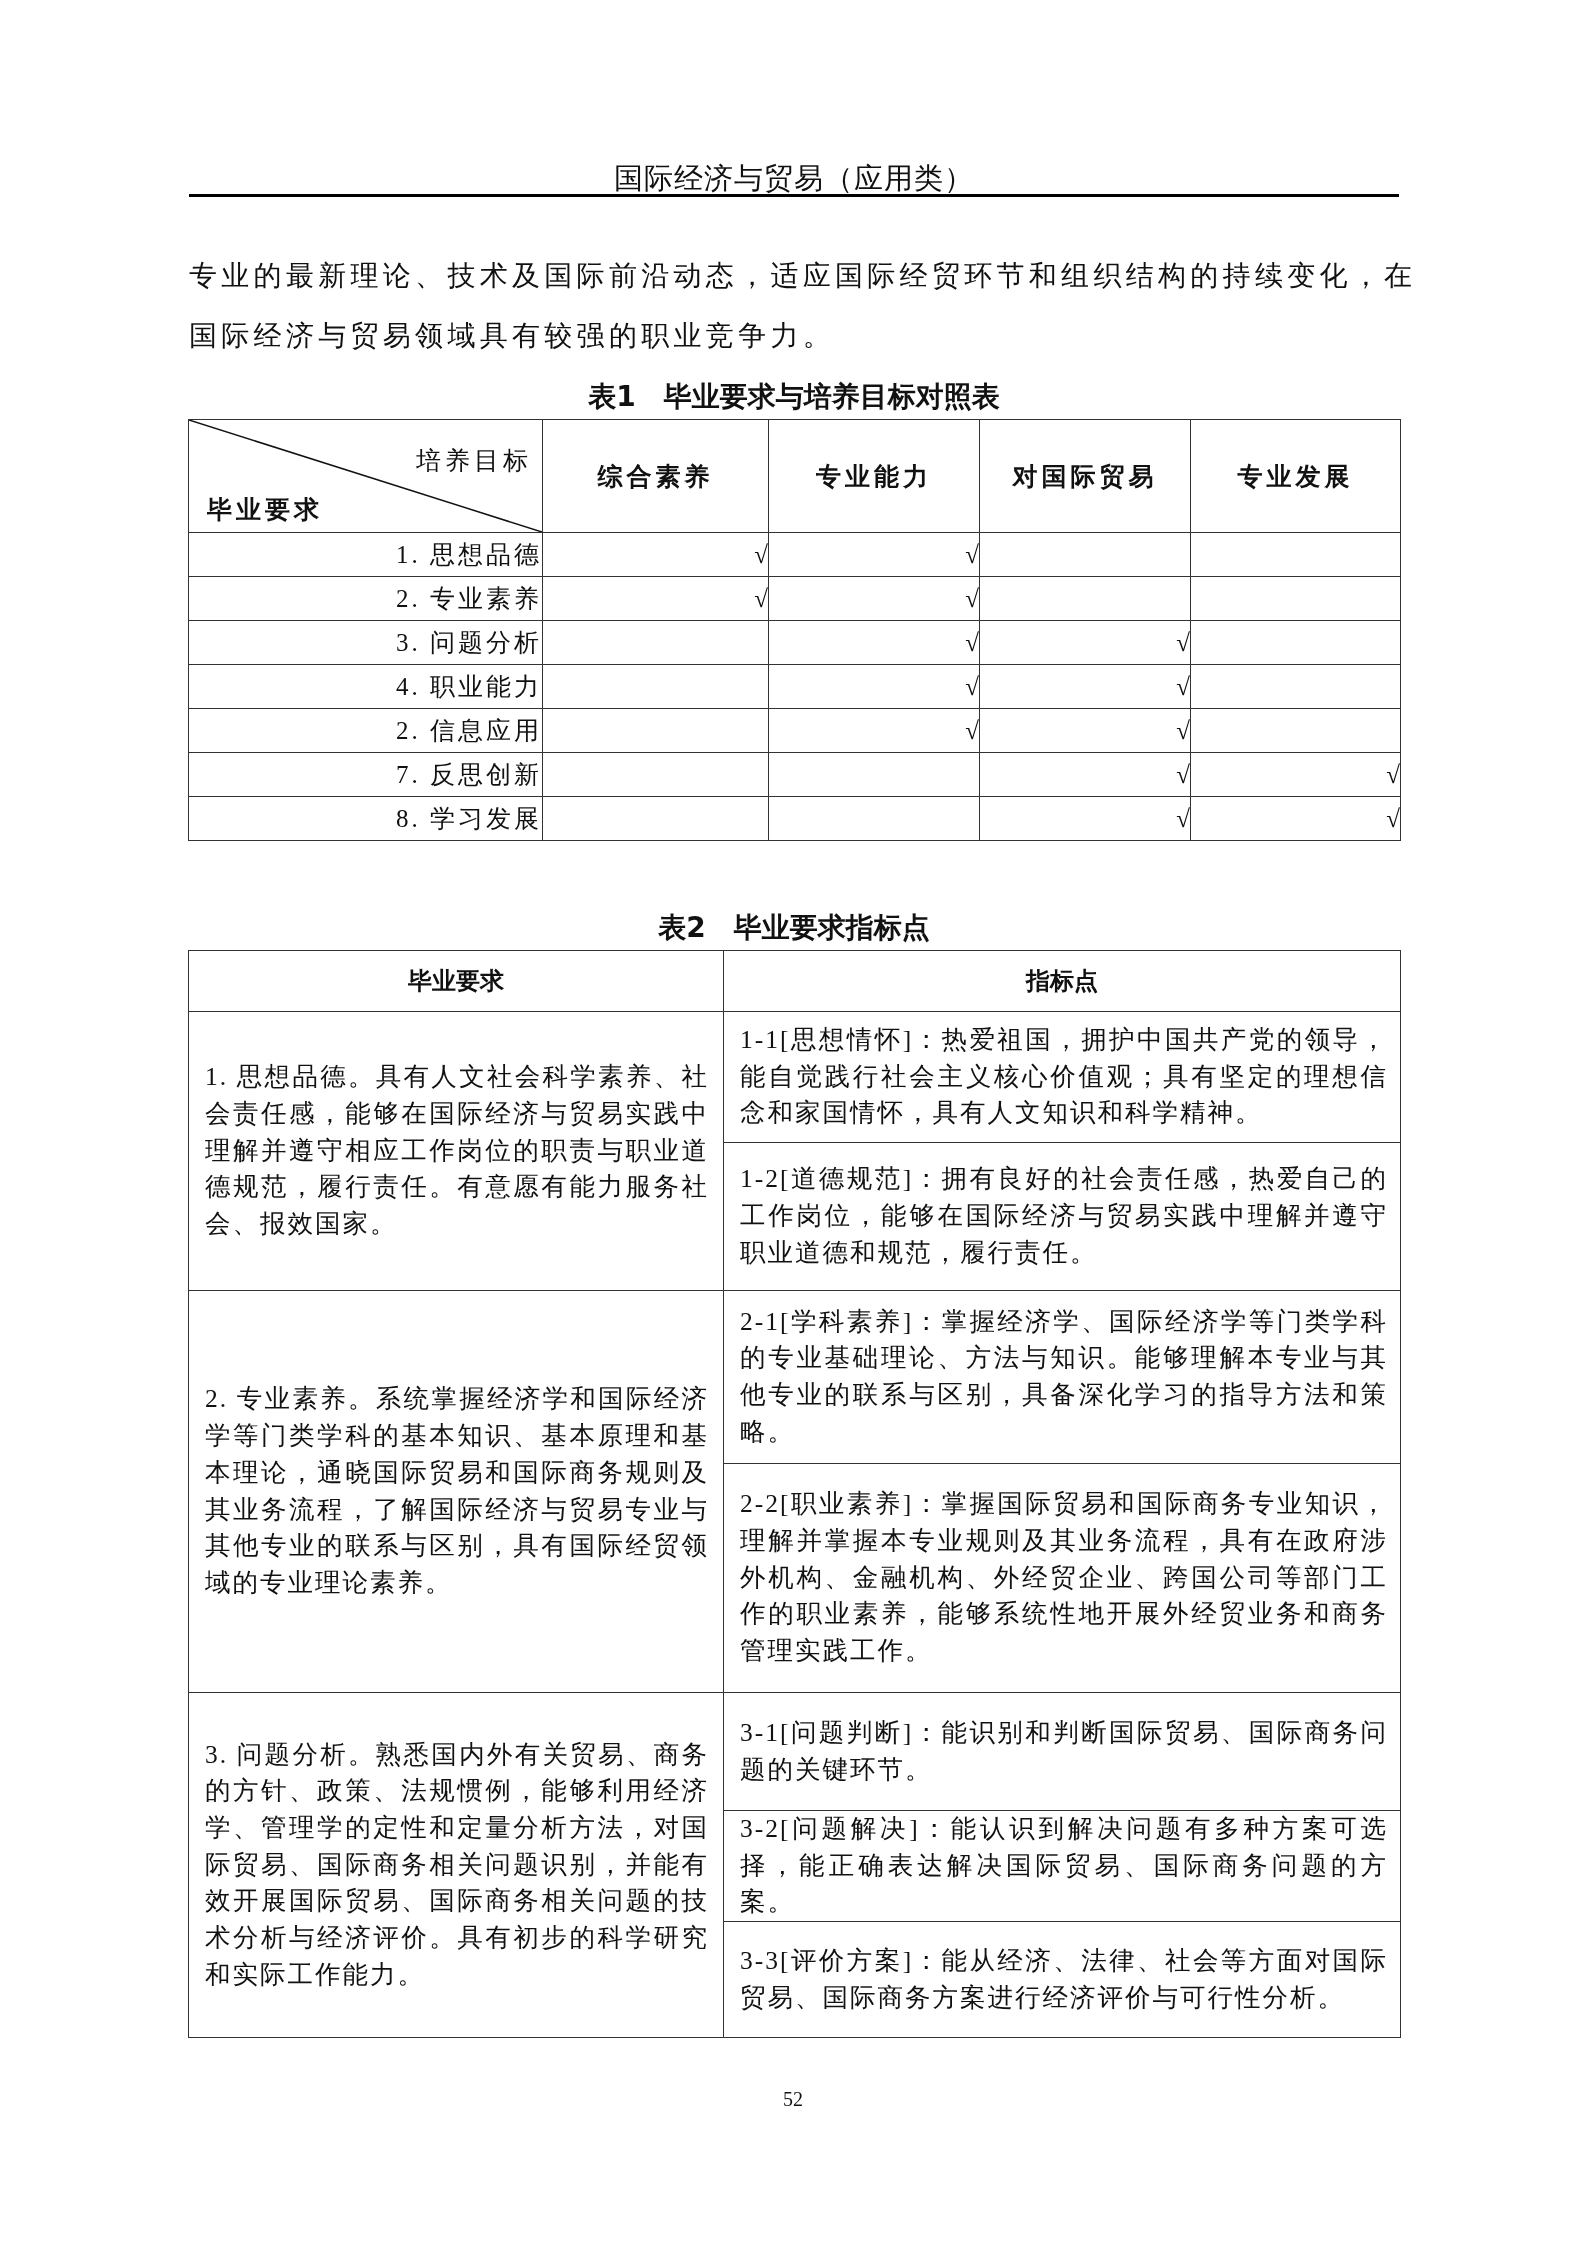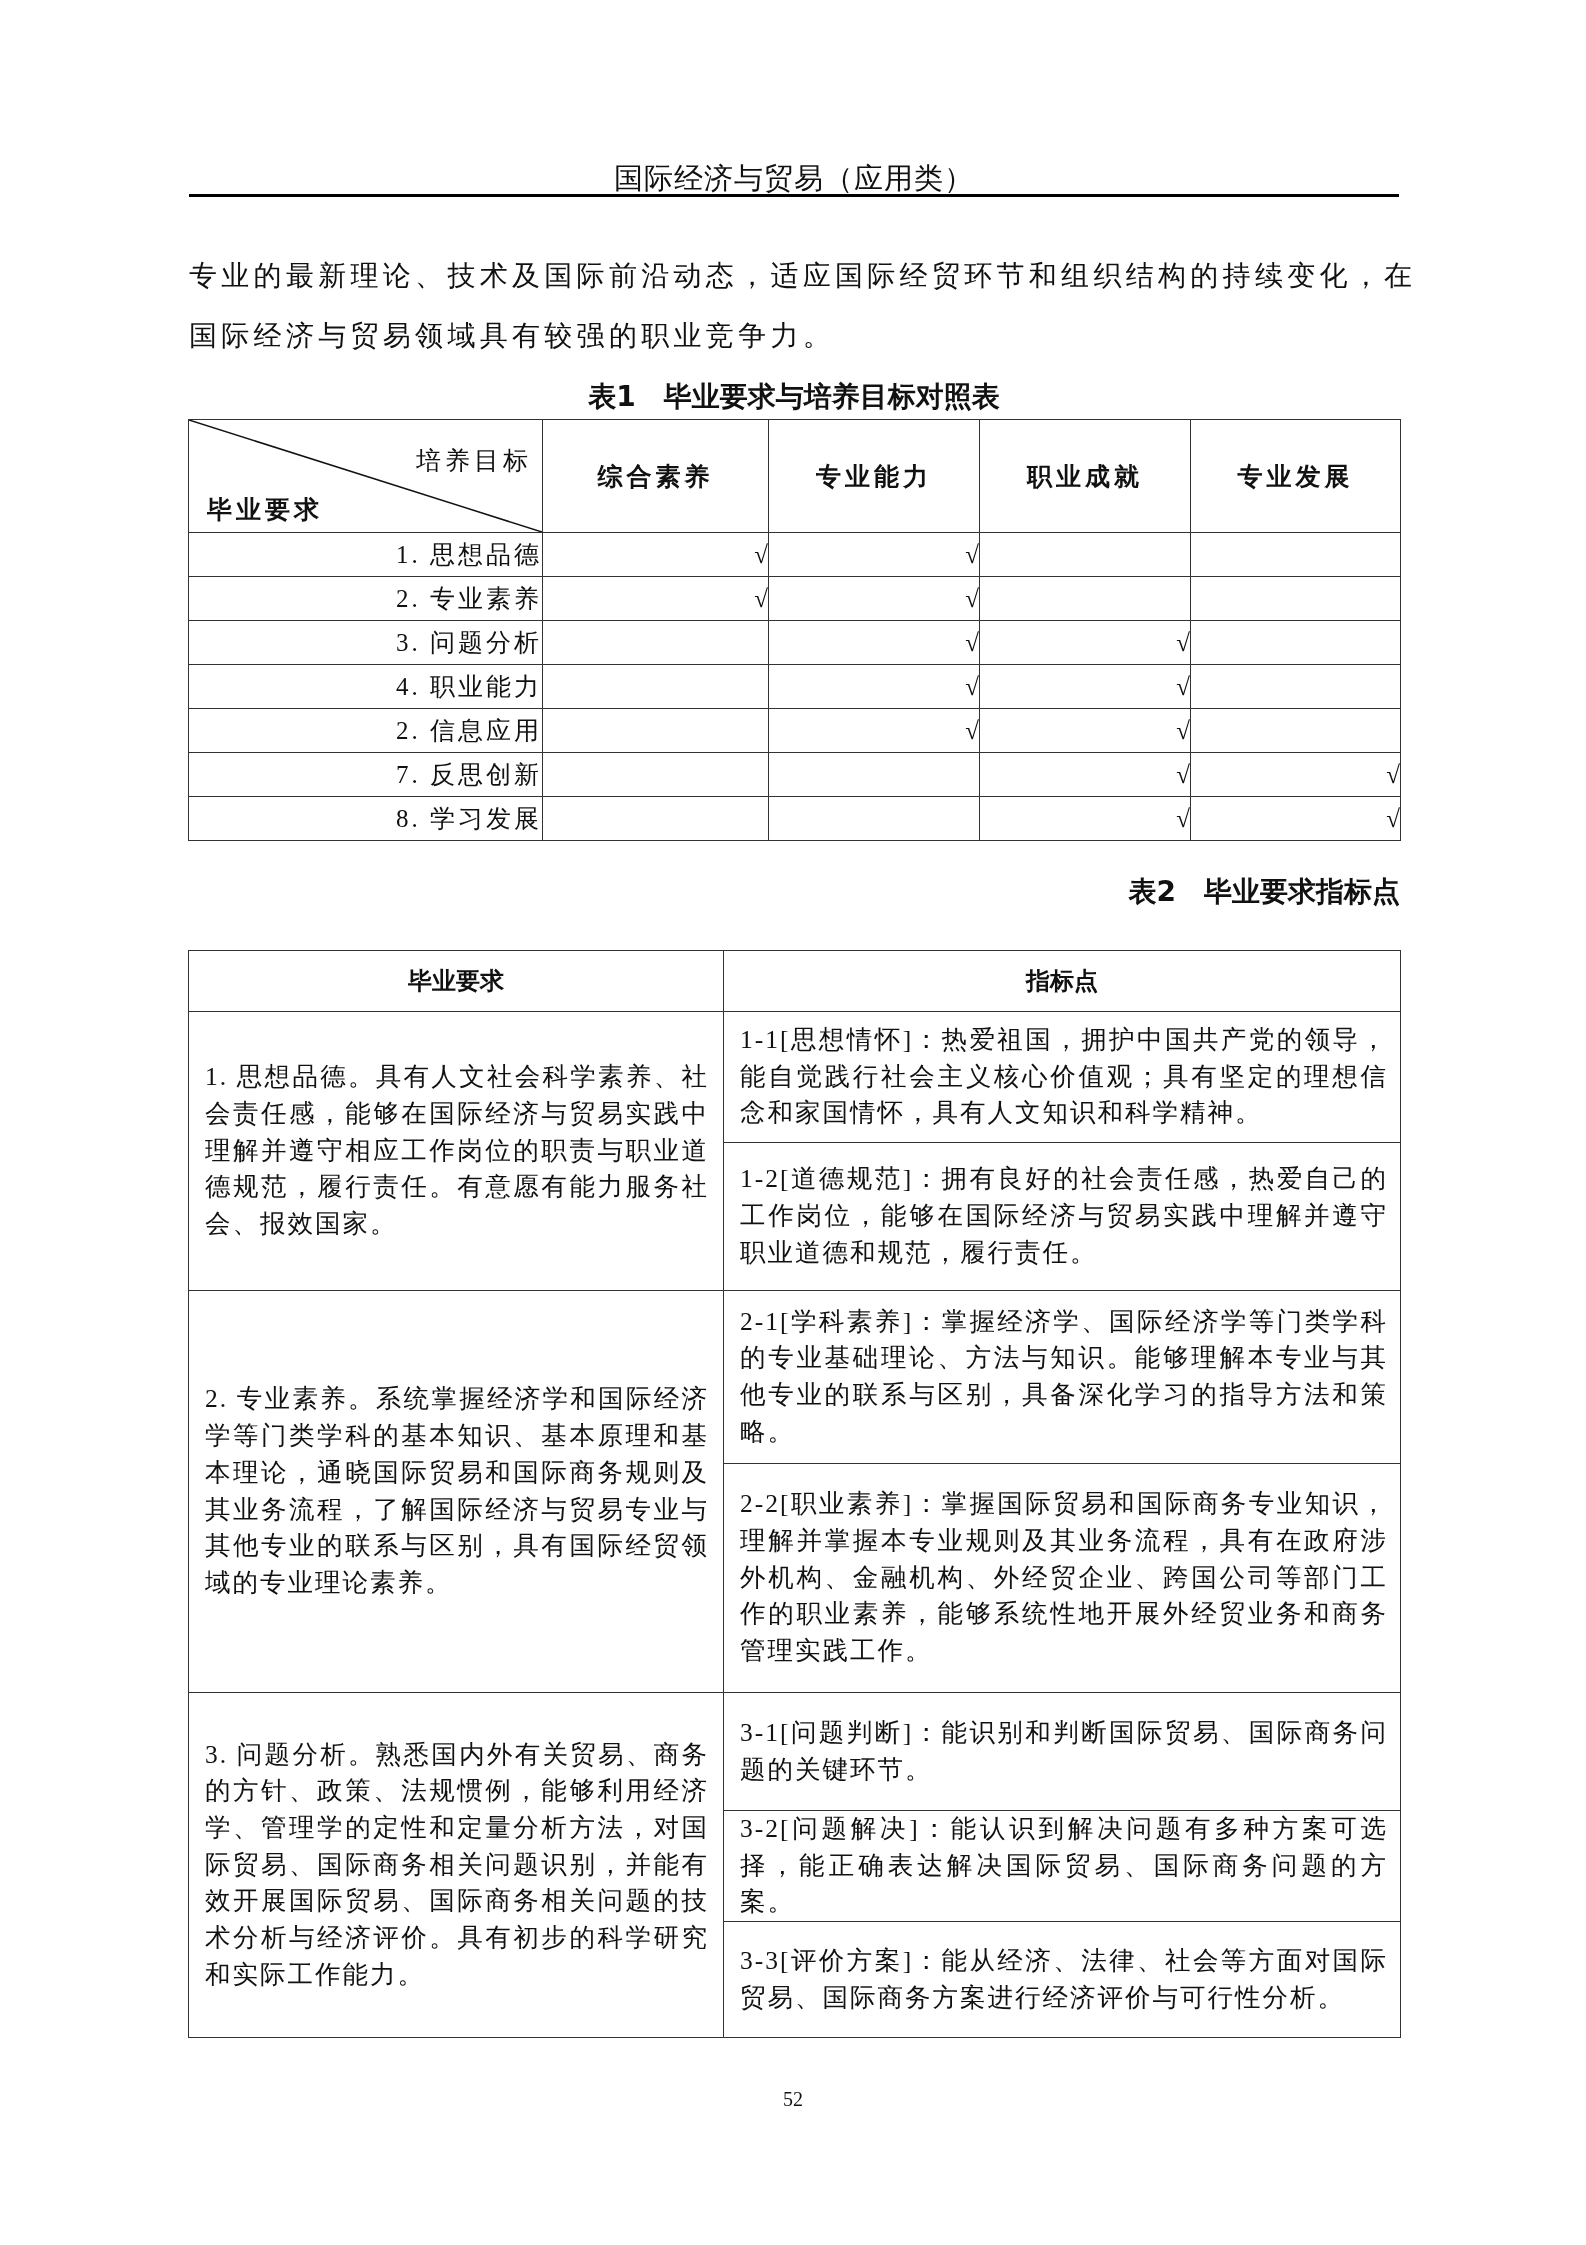--- a/index.html
+++ b/index.html
@@ -77,21 +77,21 @@
       <tr class="hdr-row">
     <th class="diag-cell sans">
       <svg viewBox="0 0 354 113" preserveAspectRatio="none">
             <line x1="0" y1="0" x2="354" y2="113" stroke="#111" stroke-width="1.5"></line>
           </svg>
       <span class="diag-top">培养目标</span>
       <span class="diag-bottom">毕业要求</span>
     </th>
     <th class="sans">综合素养</th>
     <th class="sans">专业能力</th>
-    <th class="sans">职业成就</th>
+    <th class="sans">对国际贸易</th>
     <th class="sans">专业发展</th>
   </tr>
   <tr>
     <td class="label">1. 思想品德</td>
     <td class="check">√</td>
     <td class="check">√</td>
     <td class="check"></td>
     <td class="check"></td>
   </tr>
   <tr>
@@ -132,21 +132,21 @@
   <tr>
     <td class="label">8. 学习发展</td>
     <td class="check"></td>
     <td class="check"></td>
     <td class="check">√</td>
     <td class="check">√</td>
   </tr>
 </tbody>
   </table>
 
-<div class="caption sans" style="top:872px;text-align:right;">
+<div class="caption sans" style="top:908px;">
   <span class="num">表2</span><span>毕业要求指标点</span>
 </div>
 
 <table id="t2" class="serif">
   <colgroup>
     <col style="width:535px">
       <col style="width:677px">
   </colgroup>
   <tbody>
       <tr>

